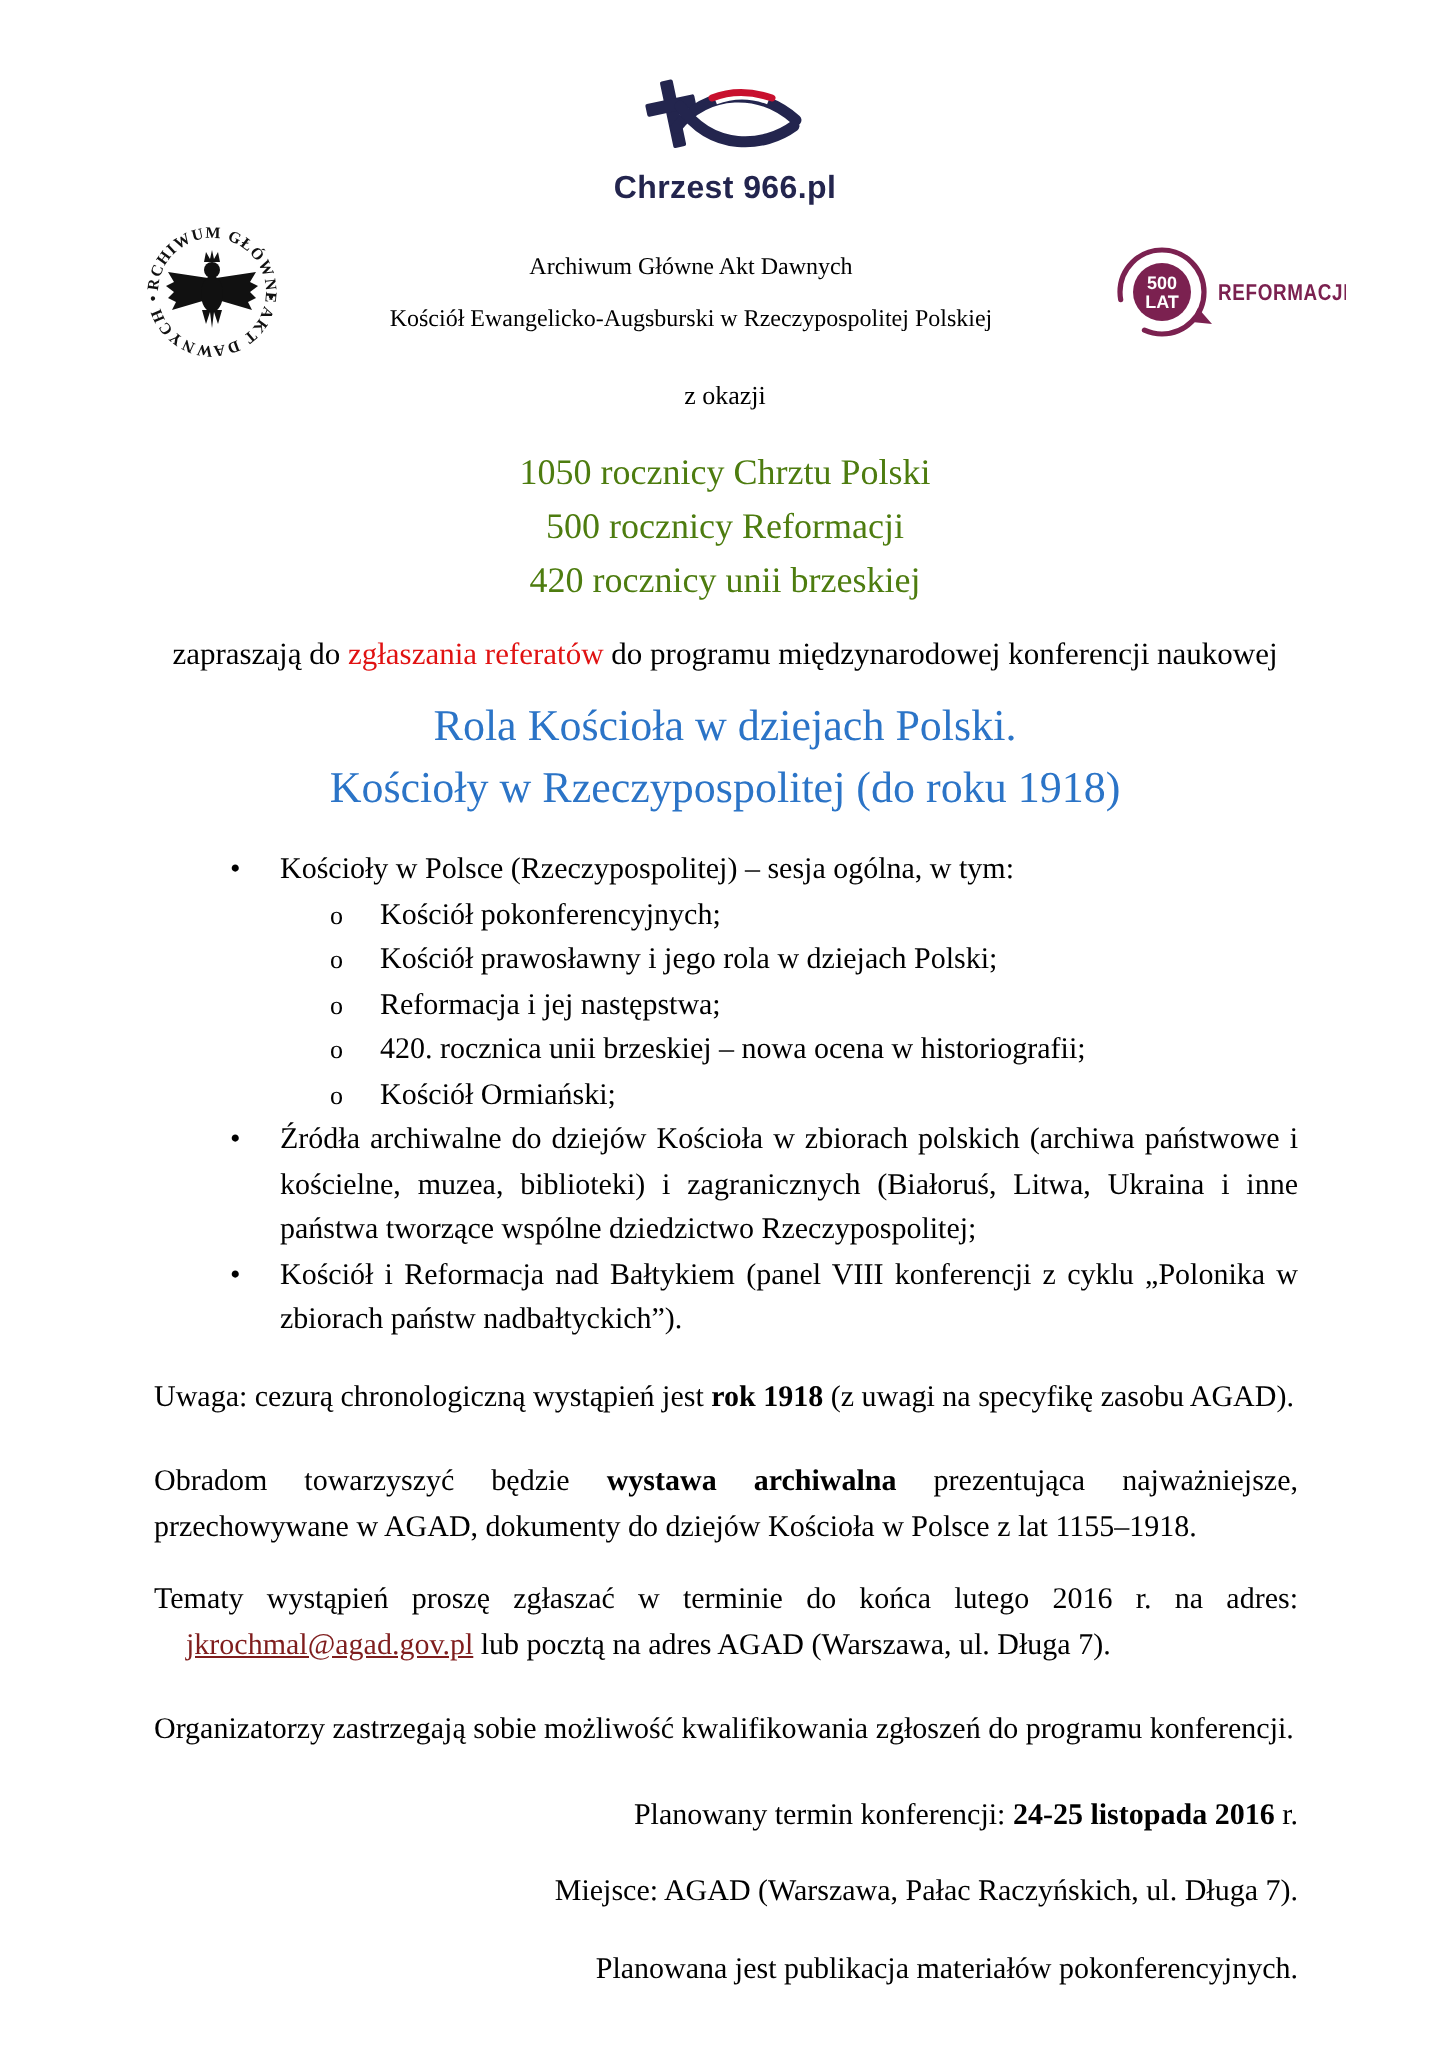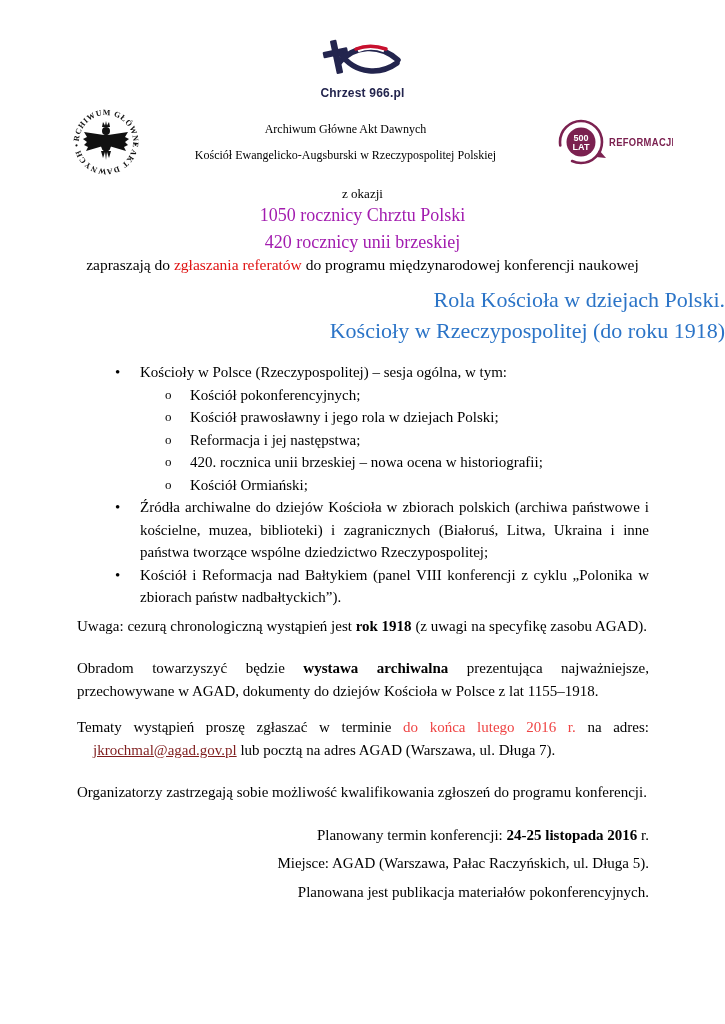--- a/index.html
+++ b/index.html
@@ -6,45 +6,45 @@
   .page{
     width:725px;height:1024px;margin:0 auto;background:#ffffff;
     font-family:"Liberation Serif", serif;color:#000;position:relative;
     overflow:hidden;box-sizing:border-box;
   }
   
   .chrzest{padding-top:36px;text-align:center;}
   .chrzest svg{display:block;margin:0 auto;}
   .chrzest-label{
     margin-top:4px;font-family:"Liberation Sans", sans-serif;
-    font-weight:bold;font-size:12px;color:#23254E;letter-spacing:.2px;
+    font-weight:bold;font-size:16px;color:#23254E;letter-spacing:.2px;
   }
   
   .header-row{
     margin-top:8px;display:flex;align-items:center;justify-content:space-between;
     padding:0 52px 0 72px;
   }
   .header-center{flex:1;text-align:center;font-size:12px;line-height:26px;padding:0 6px;}
   
   .occasion-intro{margin-top:10px;text-align:center;font-size:13px;}
-  .anniv{margin-top:0;text-align:center;font-size:18px;line-height:27px;color:#a21caf;}
-  .invite{text-align:center;font-size:15.5px;}
+  .anniv{margin-top:17px;text-align:center;font-size:18px;line-height:27px;color:#4d7c0f;}
+  .invite{margin-top:15px;text-align:center;font-size:15.5px;}
   .invite .red{color:#E01212;}
-  .doc-title{margin-top:10px;text-align:right;font-size:22px;line-height:31px;color:#2B74C7;}
+  .doc-title{margin-top:10px;text-align:center;font-size:22px;line-height:31px;color:#2B74C7;}
   
   .body{margin:15px 76px 0 77px;font-size:15px;line-height:22.5px;}
   .para{text-align:justify;margin:0;}
   .hang{padding-left:53px;text-indent:-53px;}
   .hang-sm{padding-left:16px;text-indent:-16px;}
   .li1{position:relative;padding-left:63px;text-align:justify;}
   .li1 .marker{position:absolute;left:38px;top:0;}
   .li2{position:relative;padding-left:113px;}
   .li2 .marker{position:absolute;left:88px;top:0;font-size:13px;}
   b{font-weight:bold;}
-  .mt8{margin-top:6px;} .mt14{margin-top:14px;} .mt20{margin-top:20px;}
+  .mt8{margin-top:16px;} .mt14{margin-top:14px;} .mt20{margin-top:20px;}
   a.email{color:#7f1d1d;text-decoration:underline;}
   .left{text-align:right;}
 </style>
 </head>
 <body>
 
 <div class="page">
 
   <div class="chrzest">
     <svg width="90" height="46" viewBox="0 0 90 46">
@@ -94,20 +94,21 @@
       <text x="30" y="37" text-anchor="middle" font-family="Liberation Sans, sans-serif" font-weight="bold" font-size="9" fill="#ffffff">LAT</text>
       <g transform="translate(58,0) scale(0.82,1)">
         <text x="0" y="33" font-family="Liberation Sans, sans-serif" font-weight="bold" font-size="11.5" fill="#7B2150" letter-spacing="0.4">REFORMACJI</text>
       </g>
     </svg>
   </div>
 
   <div class="occasion-intro">z okazji</div>
   <div class="anniv">
     <div>1050 rocznicy Chrztu Polski</div>
+    <div>500 rocznicy Reformacji</div>
     <div>420 rocznicy unii brzeskiej</div>
   </div>
 
   <div class="invite"><span>zapraszają do </span><span class="red">zgłaszania referatów</span><span> do programu międzynarodowej konferencji naukowej</span></div>
 
   <div class="doc-title">
     <div>Rola Kościoła w dziejach Polski.</div>
     <div>Kościoły w Rzeczypospolitej (do roku 1918)</div>
   </div>
 
@@ -120,24 +121,24 @@
     <div class="li2"><span class="marker">o</span><span>Reformacja i jej następstwa;</span></div>
     <div class="li2"><span class="marker">o</span><span>420. rocznica unii brzeskiej – nowa ocena w historiografii;</span></div>
     <div class="li2"><span class="marker">o</span><span>Kościół Ormiański;</span></div>
     <div class="li1"><span class="marker">•</span><span>Źródła archiwalne do dziejów Kościoła w zbiorach polskich (archiwa państwowe i kościelne, muzea, biblioteki) i zagranicznych (Białoruś, Litwa, Ukraina i inne państwa tworzące wspólne dziedzictwo Rzeczypospolitej;</span></div>
     <div class="li1"><span class="marker">•</span><span>Kościół i Reformacja nad Bałtykiem (panel VIII konferencji z cyklu „Polonika w zbiorach państw nadbałtyckich”).</span></div>
 
     <p class="para hang mt8"><span>Uwaga: cezurą chronologiczną wystąpień jest </span><b>rok 1918</b><span> (z uwagi na specyfikę zasobu AGAD).</span></p>
 
     <p class="para mt20"><span>Obradom towarzyszyć będzie </span><b>wystawa archiwalna</b><span> prezentująca najważniejsze, przechowywane w AGAD, dokumenty do dziejów Kościoła w Polsce z lat 1155–1918.</span></p>
 
-    <p class="para hang-sm mt14"><span>Tematy wystąpień proszę zgłaszać w terminie </span><span class="red" style="color:#ef4444">do końca lutego 2016 r.</span><span> na adres: </span><a href="#" class="email">jkrochmal@agad.gov.pl</a><span> lub pocztą na adres AGAD (Warszawa, ul. Długa 7).</span></p>
+    <p class="para hang-sm mt14"><span>Tematy wystąpień proszę zgłaszać w terminie </span><span class="red" style="color:#000000">do końca lutego 2016 r.</span><span> na adres: </span><a href="#" class="email">jkrochmal@agad.gov.pl</a><span> lub pocztą na adres AGAD (Warszawa, ul. Długa 7).</span></p>
 
     <p class="para hang mt20">Organizatorzy zastrzegają sobie możliwość kwalifikowania zgłoszeń do programu konferencji.</p>
 
     <p class="para left mt20"><span>Planowany termin konferencji: </span><b>24-25 listopada 2016</b><span> r.</span></p>
 
-    <p class="para left mt8">Miejsce: AGAD (Warszawa, Pałac Raczyńskich, ul. Długa 5).</p>
+    <p class="para left mt8">Miejsce: AGAD (Warszawa, Pałac Raczyńskich, ul. Długa 7).</p>
 
     <p class="para left mt8">Planowana jest publikacja materiałów pokonferencyjnych.</p>
 
   </div>
 </div>
 
 </body></html>

